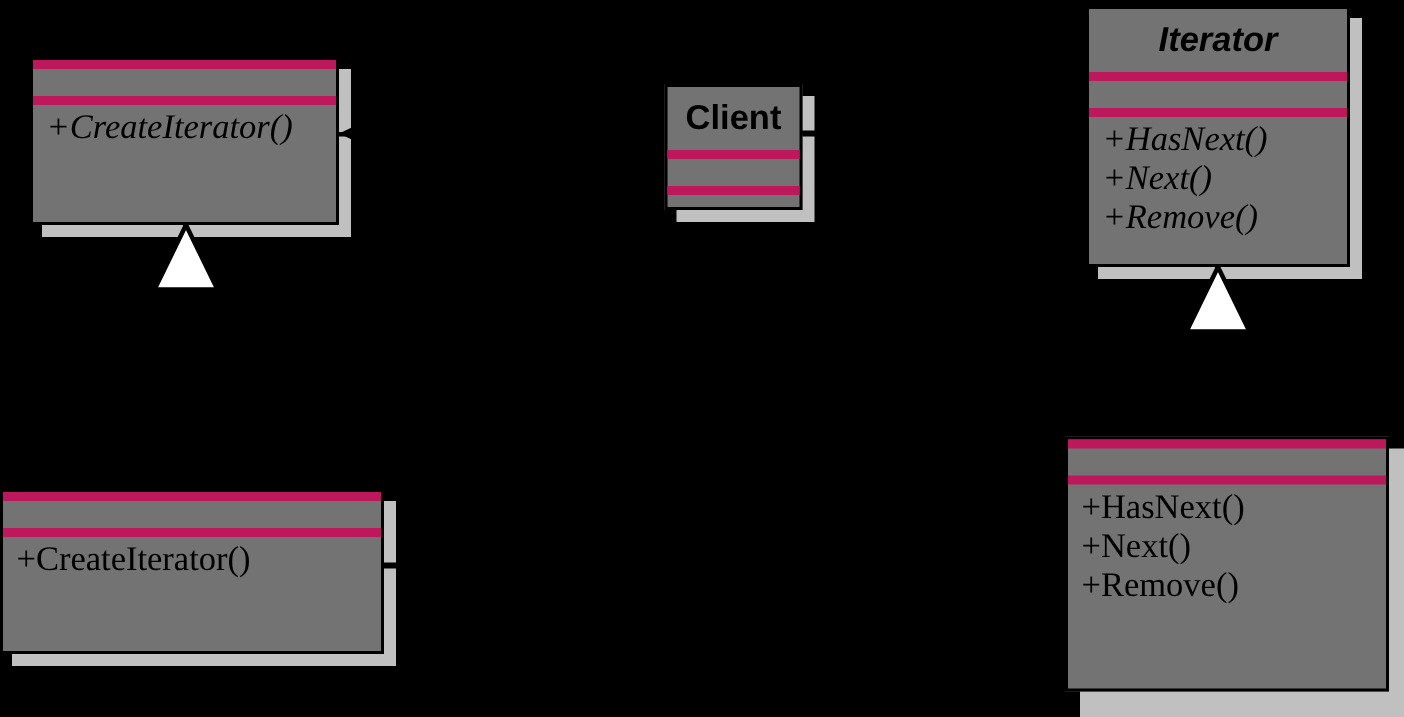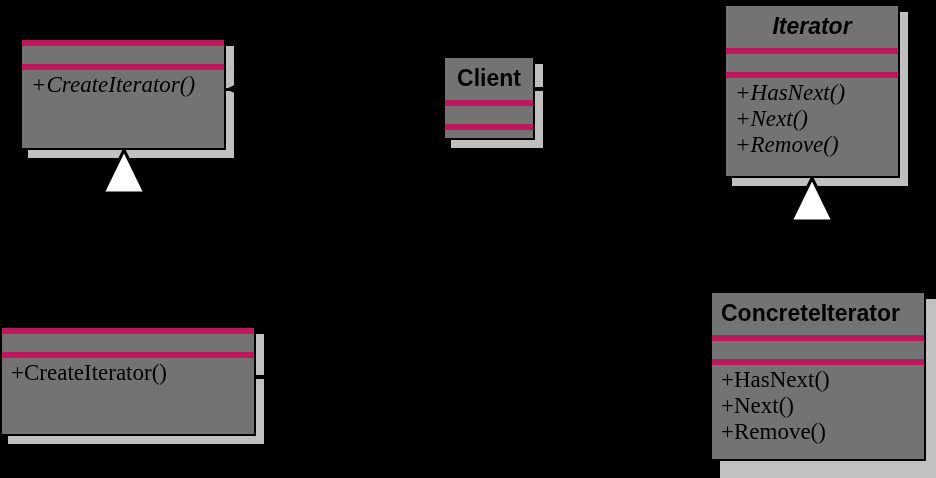--- a/index.html
+++ b/index.html
@@ -130,21 +130,20 @@
   </div>
 
   <div class="uml-class" style="left:0px; top:326px; width:256px; height:110px;">
     <div class="compartment empty"></div>
     <div class="compartment ops">
       <div class="op">+CreateIterator()</div>
     </div>
   </div>
 
   <div class="uml-class" style="left:710px; top:291px; width:216px; height:170px;">
-    <div class="cls-name left">ConcreteIterator</div>
     <div class="compartment empty"></div>
     <div class="compartment ops">
       <div class="op">+HasNext()</div>
       <div class="op">+Next()</div>
       <div class="op">+Remove()</div>
     </div>
   </div>
 
   <svg class="inherit-tri" width="48" height="47" style="left:100px; top:148px;" viewBox="0 0 48 47">
     <polygon points="24,2 45,45 3,45" fill="#ffffff" stroke="#000000" stroke-width="3"></polygon>

